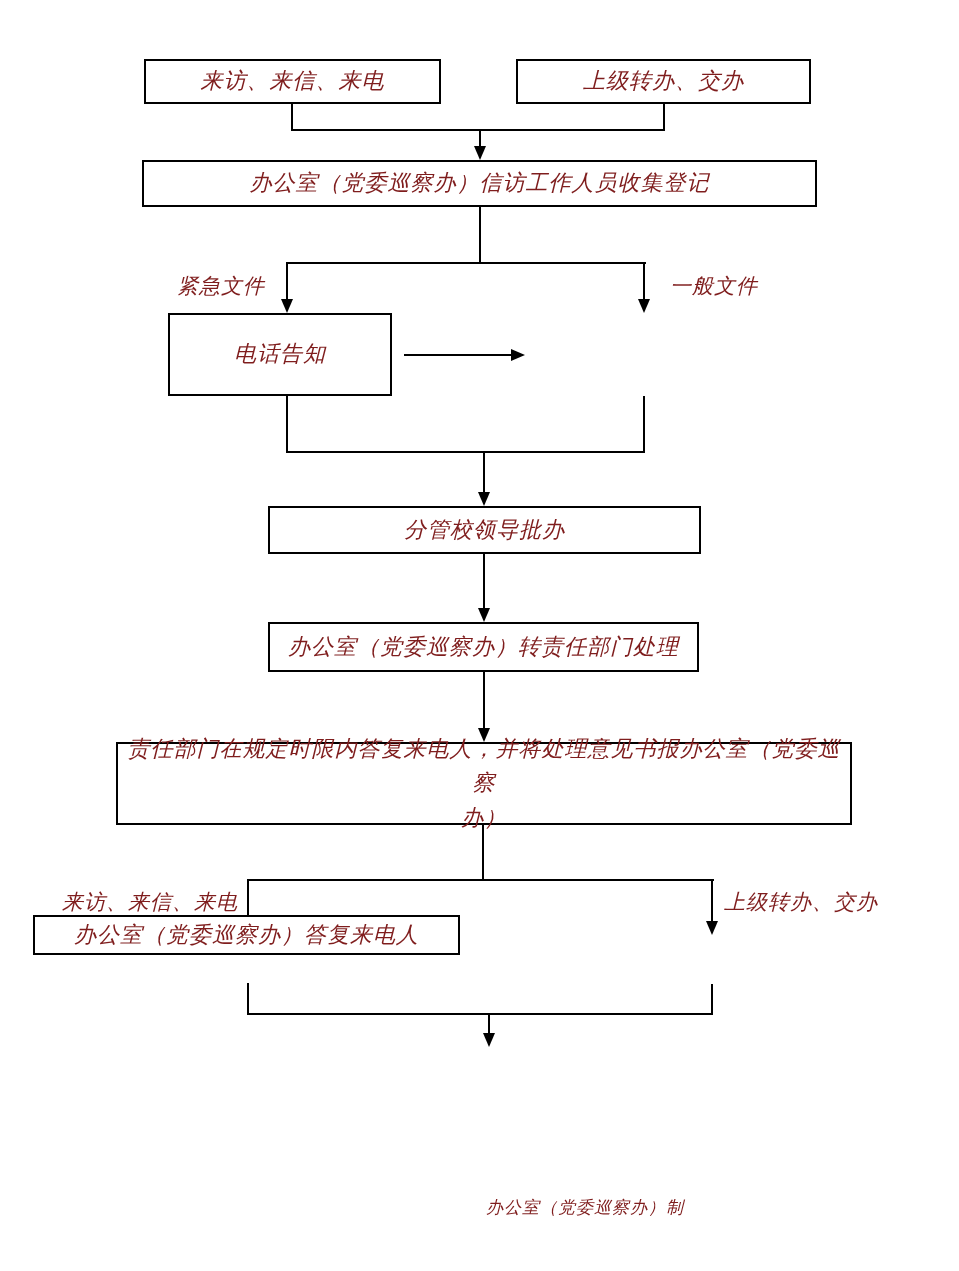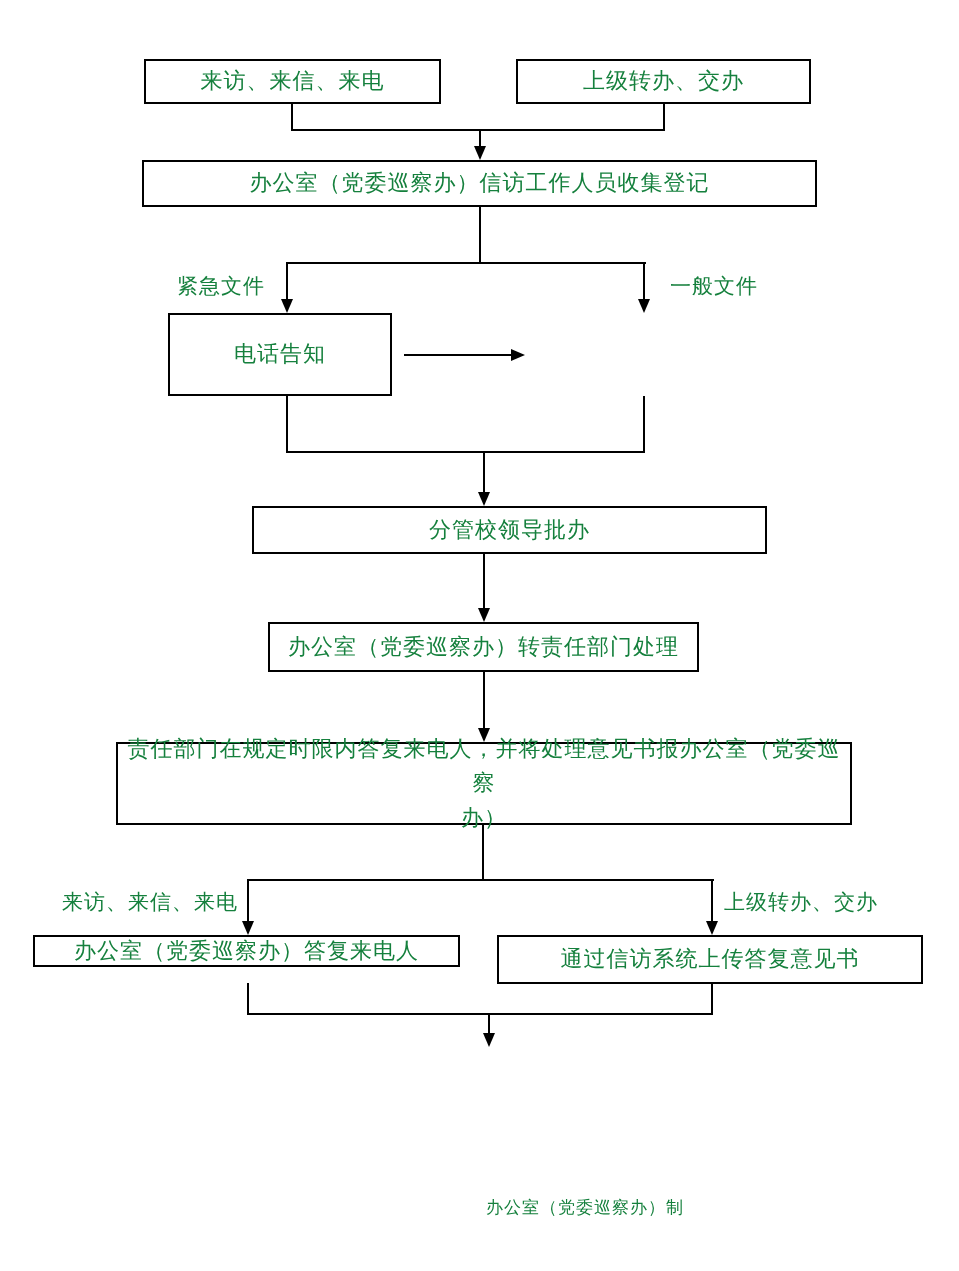--- a/index.html
+++ b/index.html
@@ -6,22 +6,23 @@
     margin: 0;
     padding: 0;
     background: #ffffff;
   }
   .page {
     position: relative;
     width: 959px;
     height: 1271px;
     background: #ffffff;
     font-family: "Liberation Serif", "DejaVu Serif", serif;
-    color: #15803d;
+    color: #7f1d1d;
     overflow: hidden;
+    font-style: italic;
   }
   .node {
     position: absolute;
     box-sizing: border-box;
     border: 2px solid #000000;
     background: #ffffff;
     display: flex;
     align-items: center;
     justify-content: center;
     text-align: center;
@@ -99,21 +100,21 @@
 
   <div class="hline" style="left:404px;top:354px;width:110px"></div>
   <div class="aright" style="left:511px;top:349px"></div>
 
   <div class="vline" style="left:286px;top:396px;height:57px"></div>
   <div class="vline" style="left:643px;top:396px;height:57px"></div>
   <div class="hline" style="left:286px;top:451px;width:359px"></div>
   <div class="vline" style="left:483px;top:451px;height:44px"></div>
   <div class="adown" style="left:478px;top:492px"></div>
 
-  <div class="node" style="left:252px;top:506px;width:515px;height:48px">分管校领导批办</div>
+  <div class="node" style="left:268px;top:506px;width:433px;height:48px">分管校领导批办</div>
 
   <div class="vline" style="left:483px;top:554px;height:57px"></div>
   <div class="adown" style="left:478px;top:608px"></div>
 
   <div class="node" style="left:268px;top:622px;width:431px;height:50px">办公室（党委巡察办）转责任部门处理</div>
 
   <div class="vline" style="left:483px;top:672px;height:58px"></div>
   <div class="adown" style="left:478px;top:728px"></div>
 
   <div class="node" style="left:116px;top:742px;width:736px;height:83px">责任部门在规定时限内答复来电人，并将处理意见书报办公室（党委巡察
@@ -122,22 +123,21 @@
   <div class="vline" style="left:482px;top:825px;height:56px"></div>
   <div class="hline" style="left:247px;top:879px;width:467px"></div>
   <div class="vline" style="left:247px;top:879px;height:45px"></div>
   <div class="adown" style="left:242px;top:921px"></div>
   <div class="vline" style="left:711px;top:879px;height:45px"></div>
   <div class="adown" style="left:706px;top:921px"></div>
 
   <div class="edge-label" style="left:62px;top:888px">来访、来信、来电</div>
   <div class="edge-label" style="left:724px;top:888px">上级转办、交办</div>
 
-  <div class="node" style="left:33px;top:935px;width:427px;height:32px">办公室（党委巡察办）答复来电人</div>
-  <div class="node" style="left:497px;top:935px;width:426px;height:49px">通过信访系统上传答复意见书</div>
+  <div class="node" style="left:33px;top:915px;width:427px;height:40px">办公室（党委巡察办）答复来电人</div>
 
   <div class="vline" style="left:247px;top:983px;height:32px"></div>
   <div class="vline" style="left:711px;top:984px;height:31px"></div>
   <div class="hline" style="left:247px;top:1013px;width:466px"></div>
   <div class="vline" style="left:488px;top:1013px;height:23px"></div>
   <div class="adown" style="left:483px;top:1033px"></div>
 
 
   <div class="footer-credit" style="left:486px;top:1196px">办公室（党委巡察办）制</div>
 

